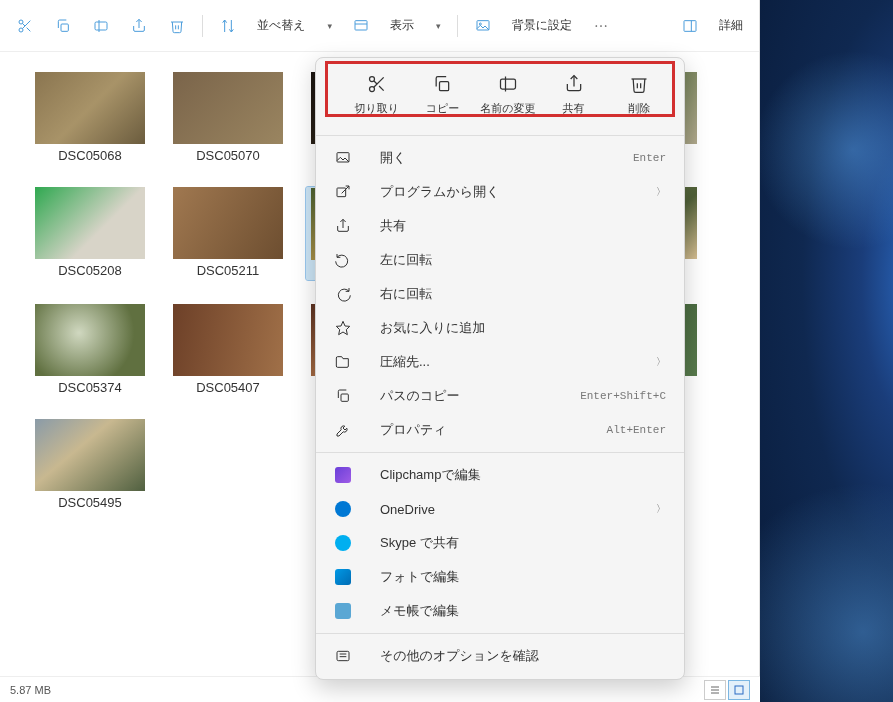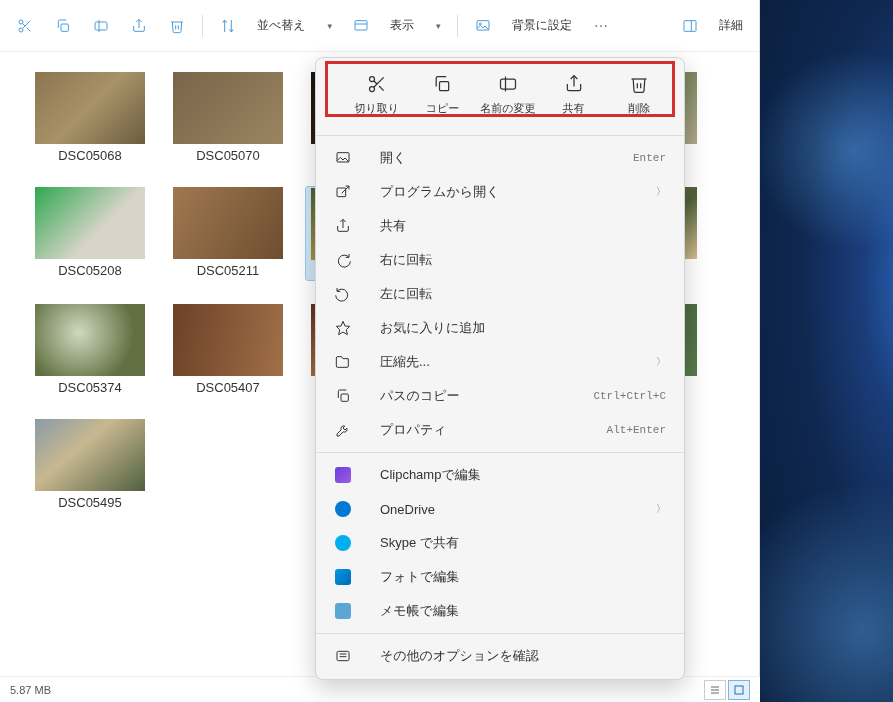--- a/index.html
+++ b/index.html
@@ -406,38 +406,38 @@
           <path d="M4 12v6a2 2 0 0 0 2 2h12a2 2 0 0 0 2-2v-6"></path>
           <polyline points="16 6 12 2 8 6"></polyline>
           <line x1="12" y1="2" x2="12" y2="15"></line>
         </svg>
       </span>
     <span class="ctx-lbl">共有</span>
   </div>
   <div class="ctx-item">
     <span class="ticon">
         <svg viewBox="0 0 24 24">
+          <path d="M3 8a9 9 0 1 1-2 6"></path>
+          <polyline points="3 3 3 8 8 8"></polyline>
+        </svg>
+      </span>
+    <span class="ctx-lbl">左に回転</span>
+  </div>
+  <div class="ctx-item">
+    <span class="ticon">
+        <svg viewBox="0 0 24 24">
           <path d="M21 8a9 9 0 1 0 2 6"></path>
           <polyline points="21 3 21 8 16 8"></polyline>
         </svg>
       </span>
     <span class="ctx-lbl">右に回転</span>
   </div>
   <div class="ctx-item">
     <span class="ticon">
         <svg viewBox="0 0 24 24">
-          <path d="M3 8a9 9 0 1 1-2 6"></path>
-          <polyline points="3 3 3 8 8 8"></polyline>
-        </svg>
-      </span>
-    <span class="ctx-lbl">左に回転</span>
-  </div>
-  <div class="ctx-item">
-    <span class="ticon">
-        <svg viewBox="0 0 24 24">
           <polygon points="12 2 15 9 22 9.5 17 14.5 18.5 22 12 18 5.5 22 7 14.5 2 9.5 9 9"></polygon>
         </svg>
       </span>
     <span class="ctx-lbl">お気に入りに追加</span>
   </div>
   <div class="ctx-item">
     <span class="ticon">
         <svg viewBox="0 0 24 24">
           <path d="M4 4h6l2 3h8v11a2 2 0 0 1-2 2H4a2 2 0 0 1-2-2V6a2 2 0 0 1 2-2z"></path>
         </svg>
@@ -446,21 +446,21 @@
     <span class="ctx-chev">〉</span>
   </div>
   <div class="ctx-item">
     <span class="ticon">
         <svg viewBox="0 0 24 24">
           <rect x="9" y="9" width="11" height="11" rx="1.5"></rect>
           <path d="M5 15V5a2 2 0 0 1 2-2h10"></path>
         </svg>
       </span>
     <span class="ctx-lbl">パスのコピー</span>
-    <span class="ctx-accel">Ctrl+Ctrl+C</span>
+    <span class="ctx-accel">Enter+Shift+C</span>
   </div>
   <div class="ctx-item">
     <span class="ticon">
         <svg viewBox="0 0 24 24">
           <path d="M14.7 6.3a4 4 0 0 0-5.4 5.4L3 18v3h3l6.3-6.3a4 4 0 0 0 5.4-5.4L15 12l-3-3z"></path>
         </svg>
       </span>
     <span class="ctx-lbl">プロパティ</span>
     <span class="ctx-accel">Alt+Enter</span>
   </div>

